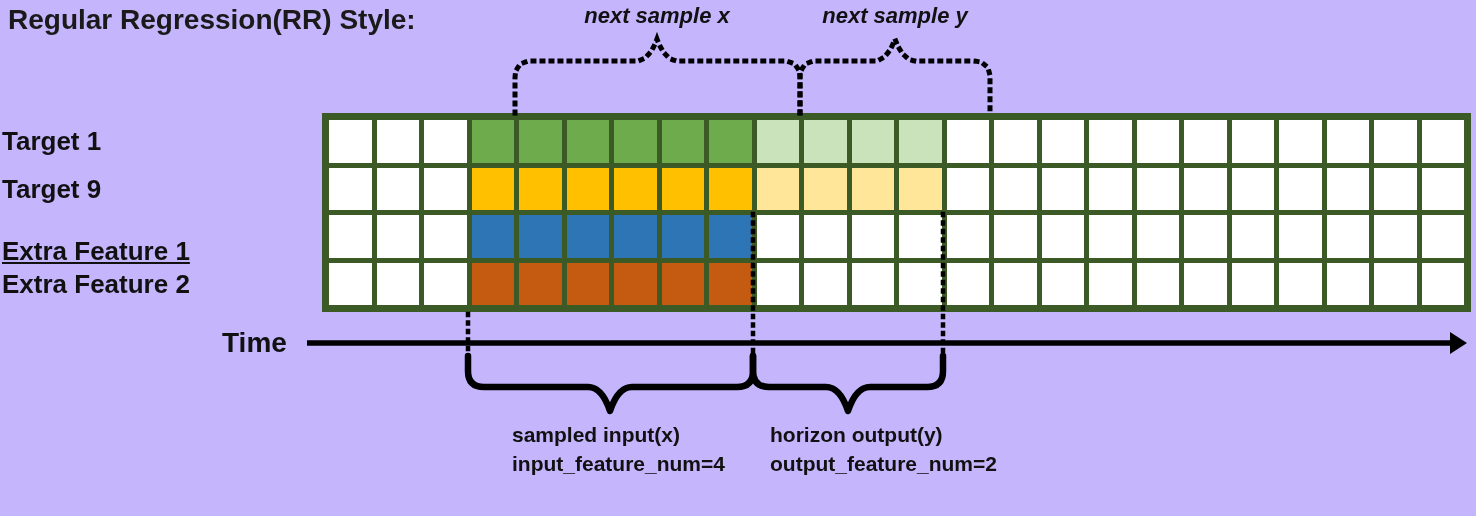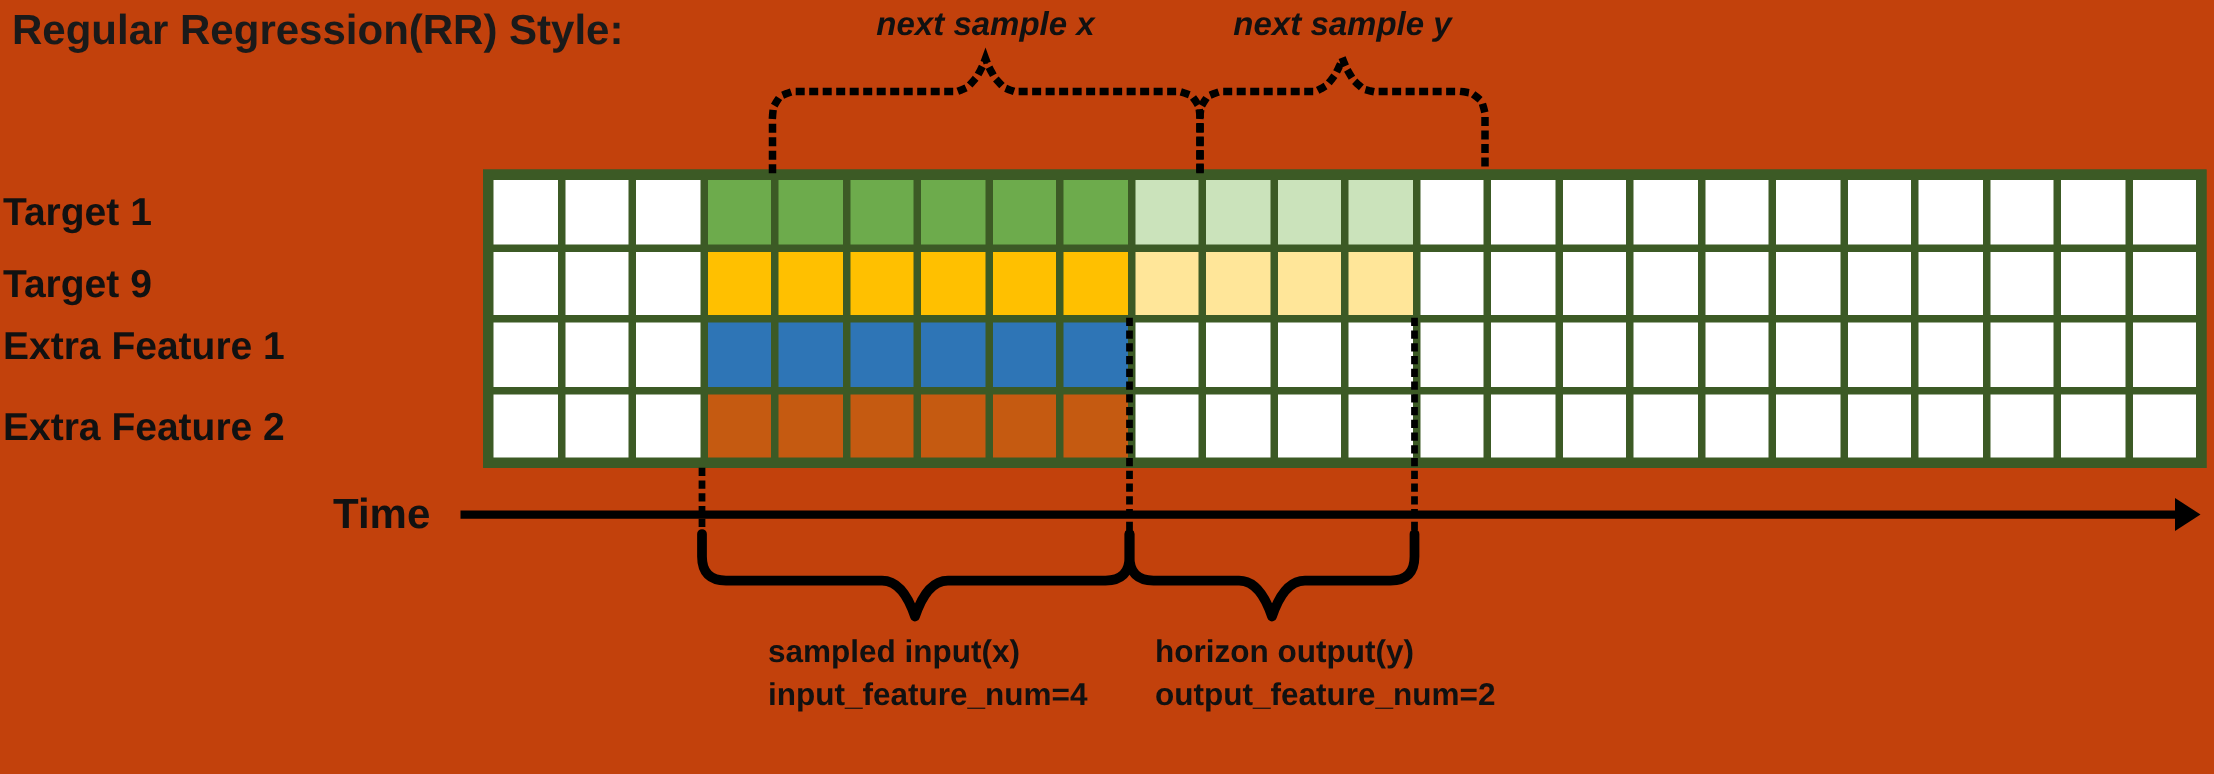--- a/index.html
+++ b/index.html
@@ -1,18 +1,18 @@
 <!DOCTYPE html>
 <html><head>
 <meta charset="utf-8">
 <style>
   html,body{margin:0;padding:0;background:#ffffff;}
   #canvas{
     position:relative;width:1476px;height:516px;overflow:hidden;
-    font-family:"Liberation Sans",sans-serif;background:#c2410c;
+    font-family:"Liberation Sans",sans-serif;background:#c4b5fd;
   }
   #title{
     position:absolute;left:8px;top:4px;
     font-size:28px;font-weight:700;color:#1a1a1a;letter-spacing:0px;
   }
   .top-label{
     position:absolute;top:3px;transform:translateX(-50%);
     font-size:22px;font-weight:700;font-style:italic;color:#111;white-space:nowrap;
   }
   #row-labels .row-label{
@@ -46,21 +46,21 @@
 <div id="canvas">
 
   <div id="title">Regular Regression(RR) Style:</div>
 
   <div class="top-label" style="left:657px">next sample x</div>
   <div class="top-label" style="left:895px">next sample y</div>
 
   <div id="row-labels">
       <div class="row-label" style="top: 126px;">Target 1</div>
       <div class="row-label" style="top: 173.5px;">Target 9</div>
-      <div class="row-label" style="top: 215px;">Extra Feature 1</div>
+      <div class="row-label" style="top: 236px; text-decoration: underline;">Extra Feature 1</div>
       <div class="row-label" style="top: 268.5px;">Extra Feature 2</div>
     </div>
 
   <div id="grid" style="background: rgb(60, 90, 37); border-color: rgb(60, 90, 37);">
       <div class="cell" style="background: rgb(255, 255, 255);"></div>
       <div class="cell" style="background: rgb(255, 255, 255);"></div>
       <div class="cell" style="background: rgb(255, 255, 255);"></div>
       <div class="cell" style="background: rgb(109, 171, 76);"></div>
       <div class="cell" style="background: rgb(109, 171, 76);"></div>
       <div class="cell" style="background: rgb(109, 171, 76);"></div>

